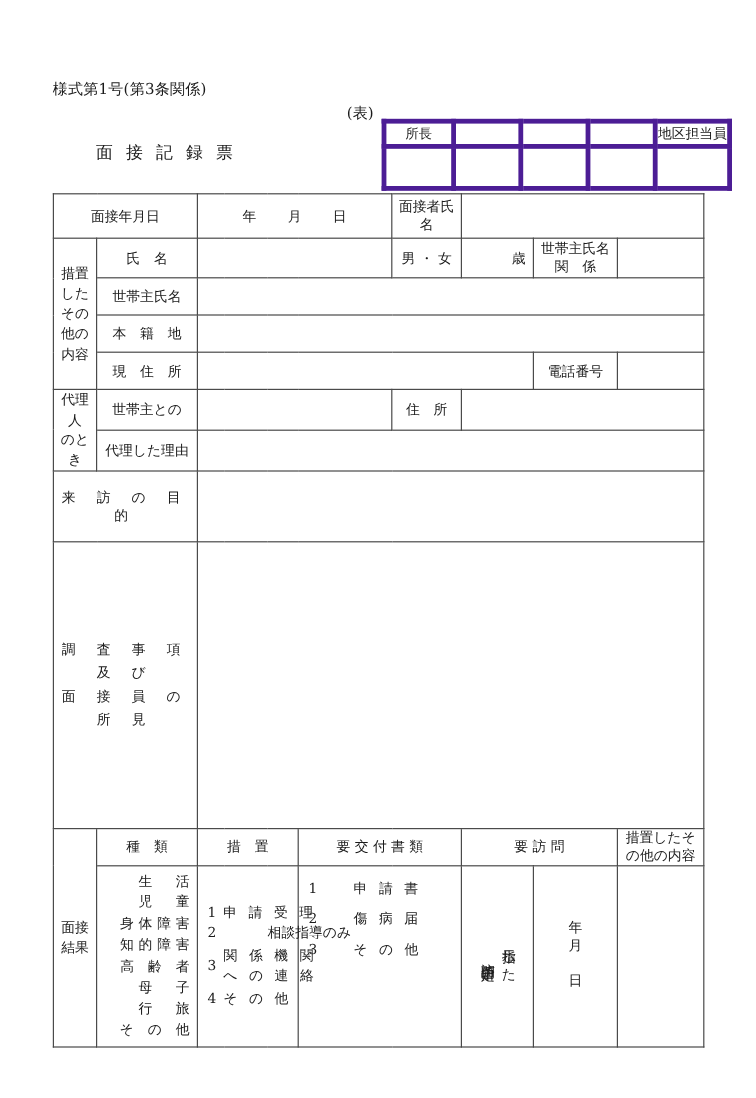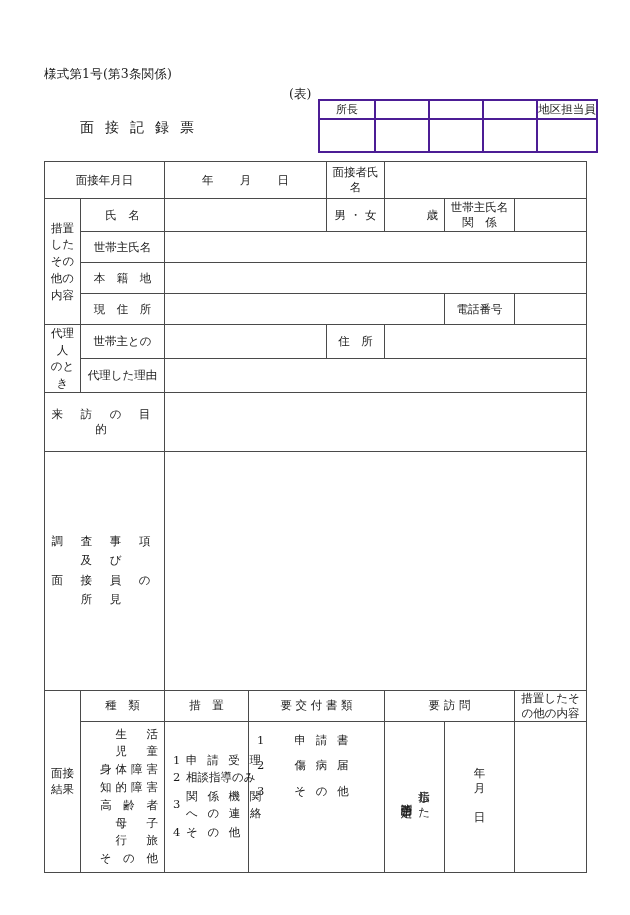--- a/index.html
+++ b/index.html
@@ -25,21 +25,21 @@
   }
   .doc-title{
     position:absolute;left:80px;top:119px;
     font-size:14px;white-space:nowrap;
   }
   .doc-title span{letter-spacing:11px;}
 
   
   .tbl{position:absolute;border-collapse:collapse;table-layout:fixed;}
   .tbl td{
-    border:2px solid #4c1d95;
+    border:4px solid #4c1d95;
     padding:0;
     font-size:11.5px;
     text-align:center;
     vertical-align:middle;
     line-height:1.25;
   }
 
   
   #sig-table{left:318px;top:99px;width:268px;}
   #sig-table td{height:17px;}
@@ -81,21 +81,21 @@
   .meas-list{
     font-size:11.5px;line-height:1.0;
     text-align:left;padding:4px 6px;
   }
   .meas-list .item{
     display:flex;align-items:center;margin:5px 0;white-space:nowrap;
   }
   .meas-list .num{width:13px;flex:0 0 13px;text-align:left;}
   .meas-list .txt{flex:1;text-align:center;letter-spacing:3px;}
   .meas-list .txt.two{line-height:1.45;letter-spacing:3px;}
-  .meas-list .txt.tight{letter-spacing:0px;}
+  .meas-list .txt.tight{letter-spacing:0px;margin-left:37px;}
 
   .visit-vert{
     display:flex;flex-direction:row-reverse;justify-content:center;
     gap:2px;font-size:11.5px;line-height:1.35;
   }
   .visit-vert span{
     writing-mode:vertical-rl;text-orientation:upright;
     letter-spacing:1px;
   }
   .ymd-vert{

